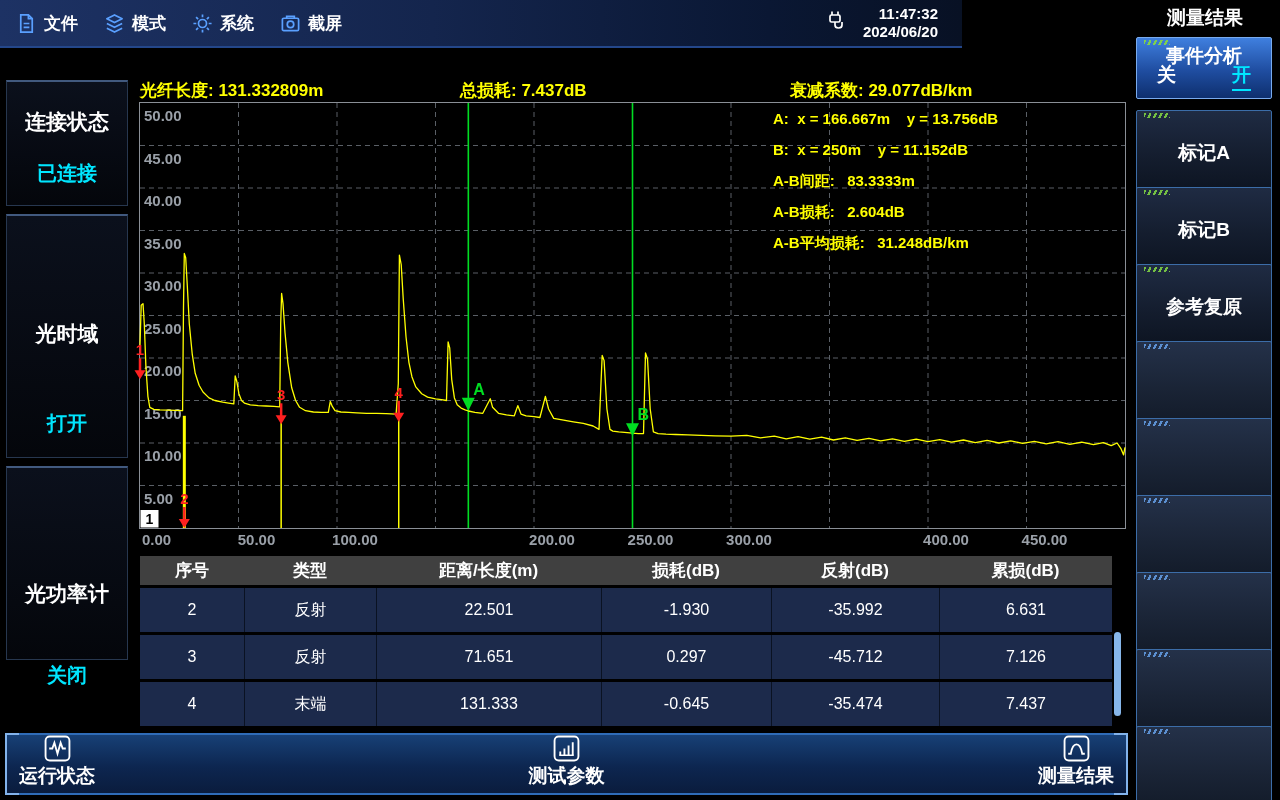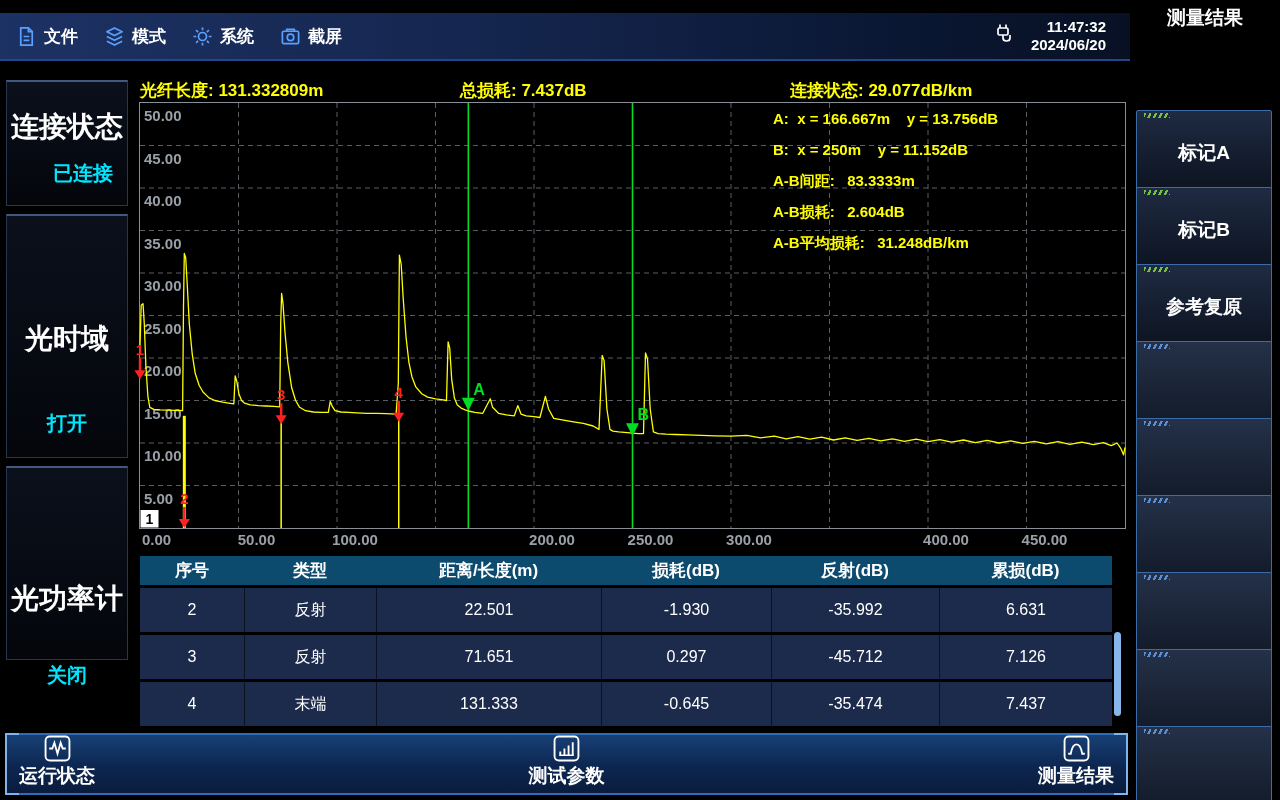--- a/index.html
+++ b/index.html
@@ -1,22 +1,22 @@
 <!DOCTYPE html>
 <html><head>
 <meta charset="utf-8">
 <style>
   html,body{margin:0;padding:0;background:#000;}
   body{width:1280px;height:800px;position:relative;overflow:hidden;
        font-family:"Liberation Sans","DejaVu Sans",sans-serif;-webkit-font-smoothing:antialiased;}
 
   
-  .topbar{position:absolute;left:0;top:0;width:1130px;height:46px;
+  .topbar{position:absolute;left:0;top:0;width:962px;height:46px;
           background:linear-gradient(90deg,#1d3264 0%,#14254d 45%,#0a1733 80%,#081124 100%);
-          border-bottom:2px solid #24478a;margin-top:13px;}
+          border-bottom:2px solid #24478a;}
   .menu{position:absolute;left:16px;top:0;height:46px;display:flex;align-items:center;gap:26px;}
   .menu-item{display:flex;align-items:center;gap:7px;color:#fff;font-weight:bold;font-size:17px;cursor:default;}
   .menu-item svg{display:block;}
   .topbar-right{position:absolute;right:24px;top:0;height:46px;display:flex;align-items:center;gap:16px;}
   .clock{color:#fff;font-size:15px;font-weight:bold;text-align:right;line-height:18px;}
 
   
   .rightbar{position:absolute;left:1130px;top:0;width:150px;height:800px;background:#000;}
   .rb-title{position:absolute;top:5px;left:0;width:100%;text-align:center;color:#fff;font-size:19px;font-weight:bold;}
   .rbtn{position:absolute;left:6px;width:136px;height:86px;border:1px solid #3c6da8;border-radius:2px;
@@ -31,21 +31,21 @@
   .rbtn.toggle::before{background:repeating-linear-gradient(115deg,#7ed04f 0 2px,transparent 2px 5px);}
   .rbtn.toggle .tlabel{position:absolute;top:5px;width:100%;text-align:center;color:#fff;font-size:19px;font-weight:bold;}
   .rbtn.toggle .trow{position:absolute;bottom:7px;left:0;width:100%;display:flex;justify-content:space-between;
                      padding:0 20px;box-sizing:border-box;font-size:19px;font-weight:bold;}
   .rbtn.toggle .off{color:#fff;}
   .rbtn.toggle .on{color:#00e6ff;border-bottom:2px solid #00e6ff;padding-bottom:1px;}
 
   
   .lpanel{position:absolute;left:6px;width:122px;background:linear-gradient(180deg,#0b101c,#04060b);
           border:1px solid #27374f;border-top:2px solid #41597e;box-sizing:border-box;}
-  .lpanel .ptitle{position:absolute;left:0;width:100%;text-align:center;color:#fff;font-size:28px;font-weight:bold;}
+  .lpanel .ptitle{position:absolute;left:0;width:100%;text-align:center;color:#fff;font-size:21px;font-weight:bold;}
   .lpanel .pstatus{position:absolute;left:0;width:100%;text-align:center;color:#00e6ff;font-size:20px;font-weight:bold;}
 
   
   .bottombar{position:absolute;left:5px;top:733px;width:1123px;height:62px;box-sizing:border-box;
              background:linear-gradient(180deg,#174076 0%,#0d2650 55%,#0a1c3d 100%);
              border:2px solid #2f6cb8;}
   .bottombar::before,.bottombar::after{content:"";position:absolute;top:-2px;bottom:-2px;width:12px;
              border:2px solid #82b3ec;pointer-events:none;}
   .bottombar::before{left:-2px;border-right:none;}
   .bottombar::after{right:-2px;border-left:none;}
@@ -63,21 +63,21 @@
   .ytick{fill:#9aa0a8;font-size:15px;font-weight:bold;font-family:"Liberation Sans","DejaVu Sans",sans-serif;}
   .evnum{fill:#ff2020;font-size:15px;font-weight:bold;text-anchor:middle;font-family:"Liberation Sans","DejaVu Sans",sans-serif;}
   .abname{fill:#00dd22;font-size:16px;font-weight:bold;font-family:"Liberation Sans","DejaVu Sans",sans-serif;}
   .xlabels{position:absolute;left:140px;top:531px;width:1000px;height:20px;}
   .xlabels span{position:absolute;color:#9aa0a8;font-size:15px;font-weight:bold;white-space:nowrap;}
   .annot{position:absolute;color:#ffff00;font-size:15px;font-weight:bold;white-space:pre;}
 
   
   table.events{position:absolute;left:140px;top:553px;width:972px;border-collapse:separate;border-spacing:0 3px;
                table-layout:fixed;}
-  table.events th{background:#0c4a6e;color:#fff;font-size:17px;font-weight:bold;height:29px;padding:0;}
+  table.events th{background:#404040;color:#fff;font-size:17px;font-weight:bold;height:29px;padding:0;}
   table.events td{background:#1c2a4b;color:#fff;font-size:16px;text-align:center;height:44px;padding:0;
                   border-left:1px solid #0a1222;}
   table.events td:first-child{border-left:none;}
   .tscroll{position:absolute;left:1114px;top:632px;width:7px;height:84px;background:#86b6ea;border-radius:4px;}
 </style>
 </head>
 <body>
 
 <div class="topbar">
   <div class="menu">
@@ -132,20 +132,27 @@
     <div class="clock">
       <div>11:47:32</div>
       <div>2024/06/20</div>
     </div>
   </div>
 </div>
 
 <div class="rightbar">
   <div class="rb-title">测量结果</div>
 
+  <div class="rbtn toggle" style="top:37px;">
+    <div class="tlabel">事件分析</div>
+    <div class="trow">
+      <span class="off">关</span>
+      <span class="on">开</span>
+    </div>
+  </div>
 
   <div class="rbtn labeled" style="top:110px;">
     <div class="lbl">标记A</div>
   </div>
   <div class="rbtn labeled" style="top:187px;">
     <div class="lbl">标记B</div>
   </div>
   <div class="rbtn labeled" style="top:264px;">
     <div class="lbl">参考复原</div>
   </div>
@@ -153,34 +160,34 @@
   <div class="rbtn" style="top:341px;"></div>
   <div class="rbtn" style="top:418px;"></div>
   <div class="rbtn" style="top:495px;"></div>
   <div class="rbtn" style="top:572px;"></div>
   <div class="rbtn" style="top:649px;"></div>
   <div class="rbtn" style="top:726px;"></div>
 </div>
 
 <div class="lpanel" style="top:80px;height:126px;">
   <div class="ptitle" style="top:26px;">连接状态</div>
-  <div class="pstatus" style="top:78px;padding-left:16px;">已连接</div>
+  <div class="pstatus" style="top:78px;">已连接</div>
 </div>
 <div class="lpanel" style="top:214px;height:244px;">
   <div class="ptitle" style="top:104px;">光时域</div>
   <div class="pstatus" style="top:194px;">打开</div>
 </div>
 <div class="lpanel" style="top:466px;height:194px;">
   <div class="ptitle" style="top:112px;">光功率计</div>
   <div class="pstatus" style="top:194px;">关闭</div>
 </div>
 
 <div class="summary-item" style="left:140px;"><span>光纤长度:</span> <span>131.332809m</span></div>
 <div class="summary-item" style="left:460px;"><span>总损耗:</span> <span>7.437dB</span></div>
-<div class="summary-item" style="left:790px;"><span>连接状态:</span> <span>29.077dB/km</span></div>
+<div class="summary-item" style="left:790px;"><span>衰减系数:</span> <span>29.077dB/km</span></div>
 
 <div class="chart" id="chart">
     <svg width="985" height="425" viewBox="0 0 985 425">
       <line class="grid" x1="0" y1="42.5" x2="985" y2="42.5"></line>
       <line class="grid" x1="0" y1="85" x2="985" y2="85"></line>
       <line class="grid" x1="0" y1="127.5" x2="985" y2="127.5"></line>
       <line class="grid" x1="0" y1="170" x2="985" y2="170"></line>
       <line class="grid" x1="0" y1="212.5" x2="985" y2="212.5"></line>
       <line class="grid" x1="0" y1="255" x2="985" y2="255"></line>
       <line class="grid" x1="0" y1="297.5" x2="985" y2="297.5"></line>

